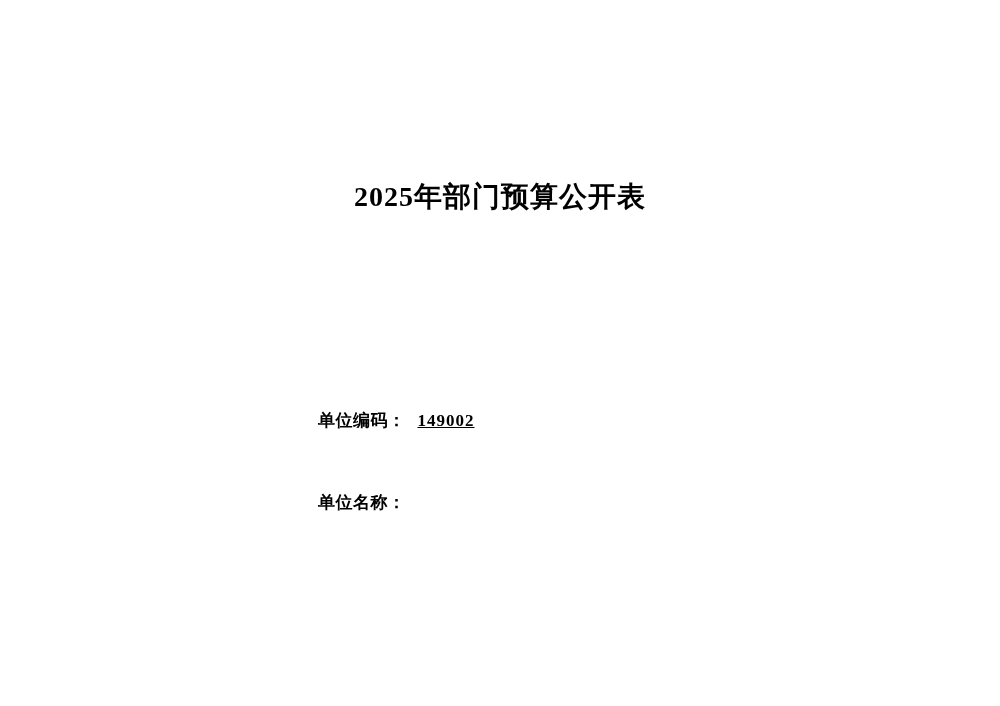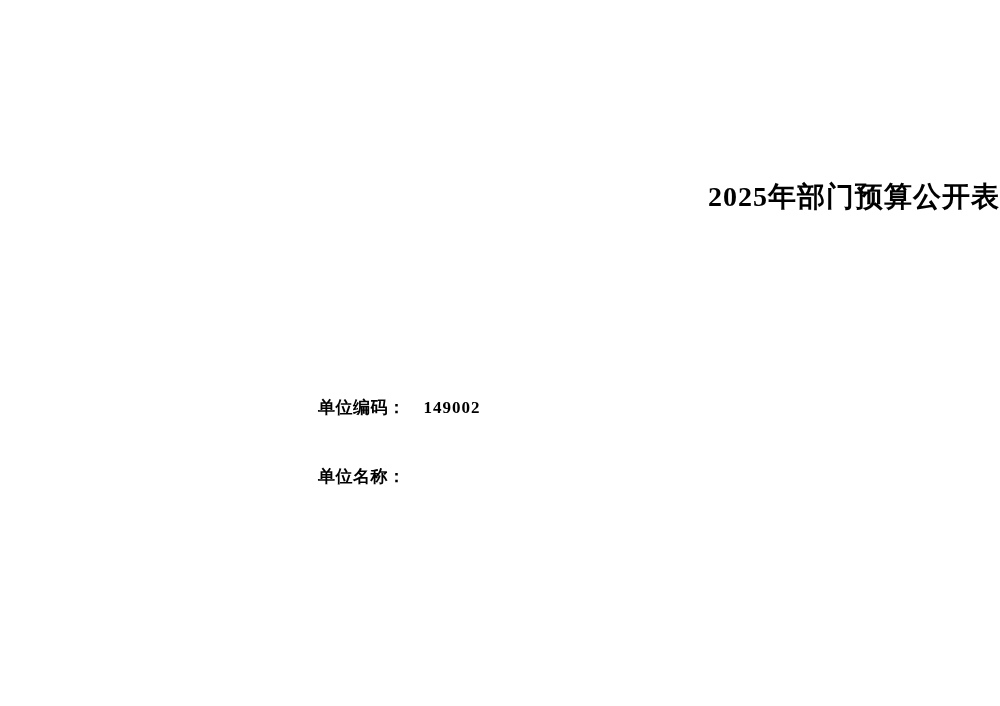--- a/index.html
+++ b/index.html
@@ -18,52 +18,54 @@
     position: relative;
     width: 1000px;
     height: 706px;
     background: #ffffff;
   }
   .doc-title {
     position: absolute;
     top: 178px;
     left: 0;
     width: 1000px;
-    text-align: right;
+    text-align: center;
     font-size: 28px;
     font-weight: bold;
     letter-spacing: 1px;
     font-family: "Liberation Serif", "DejaVu Serif", serif;
     white-space: nowrap;
   }
   .field-row {
     position: absolute;
     left: 318px;
     font-size: 17px;
     font-weight: bold;
     font-family: "Liberation Serif", "DejaVu Serif", serif;
     white-space: nowrap;
     display: flex;
     align-items: baseline;
   }
   .field-row.code {
     top: 396px;
   }
   .field-row.name {
-    top: 465px;
+    top: 478px;
     justify-content: flex-end;
   }
   .field-label {
     display: inline-block;
     letter-spacing: 0.5px;
+    margin-top: 13px;
   }
   .field-value {
     display: inline-block;
-    margin-left: 18px;
+    margin-left: 12px;
     letter-spacing: 0.5px;
+    text-decoration: underline;
   }
   .field-row.code .field-value {
     font-family: "Liberation Serif", "DejaVu Serif", serif;
     letter-spacing: 1px;
   }
 </style>
 </head>
 <body>
 
 <div class="page">

